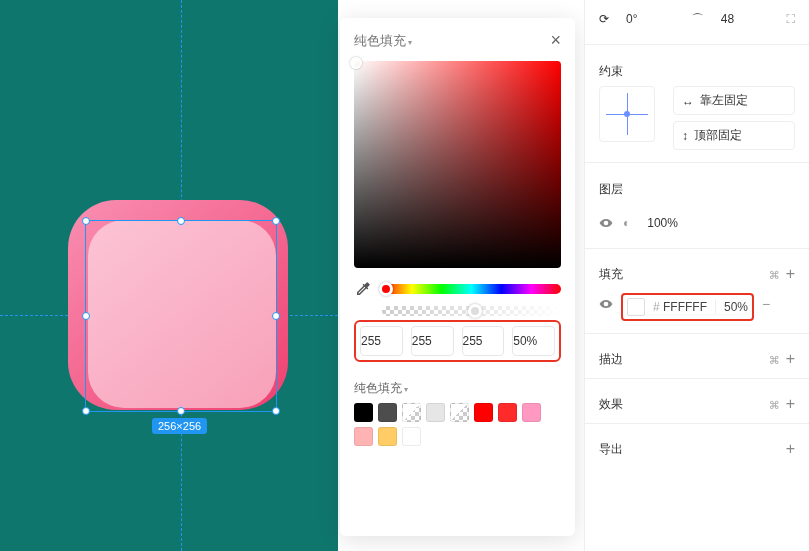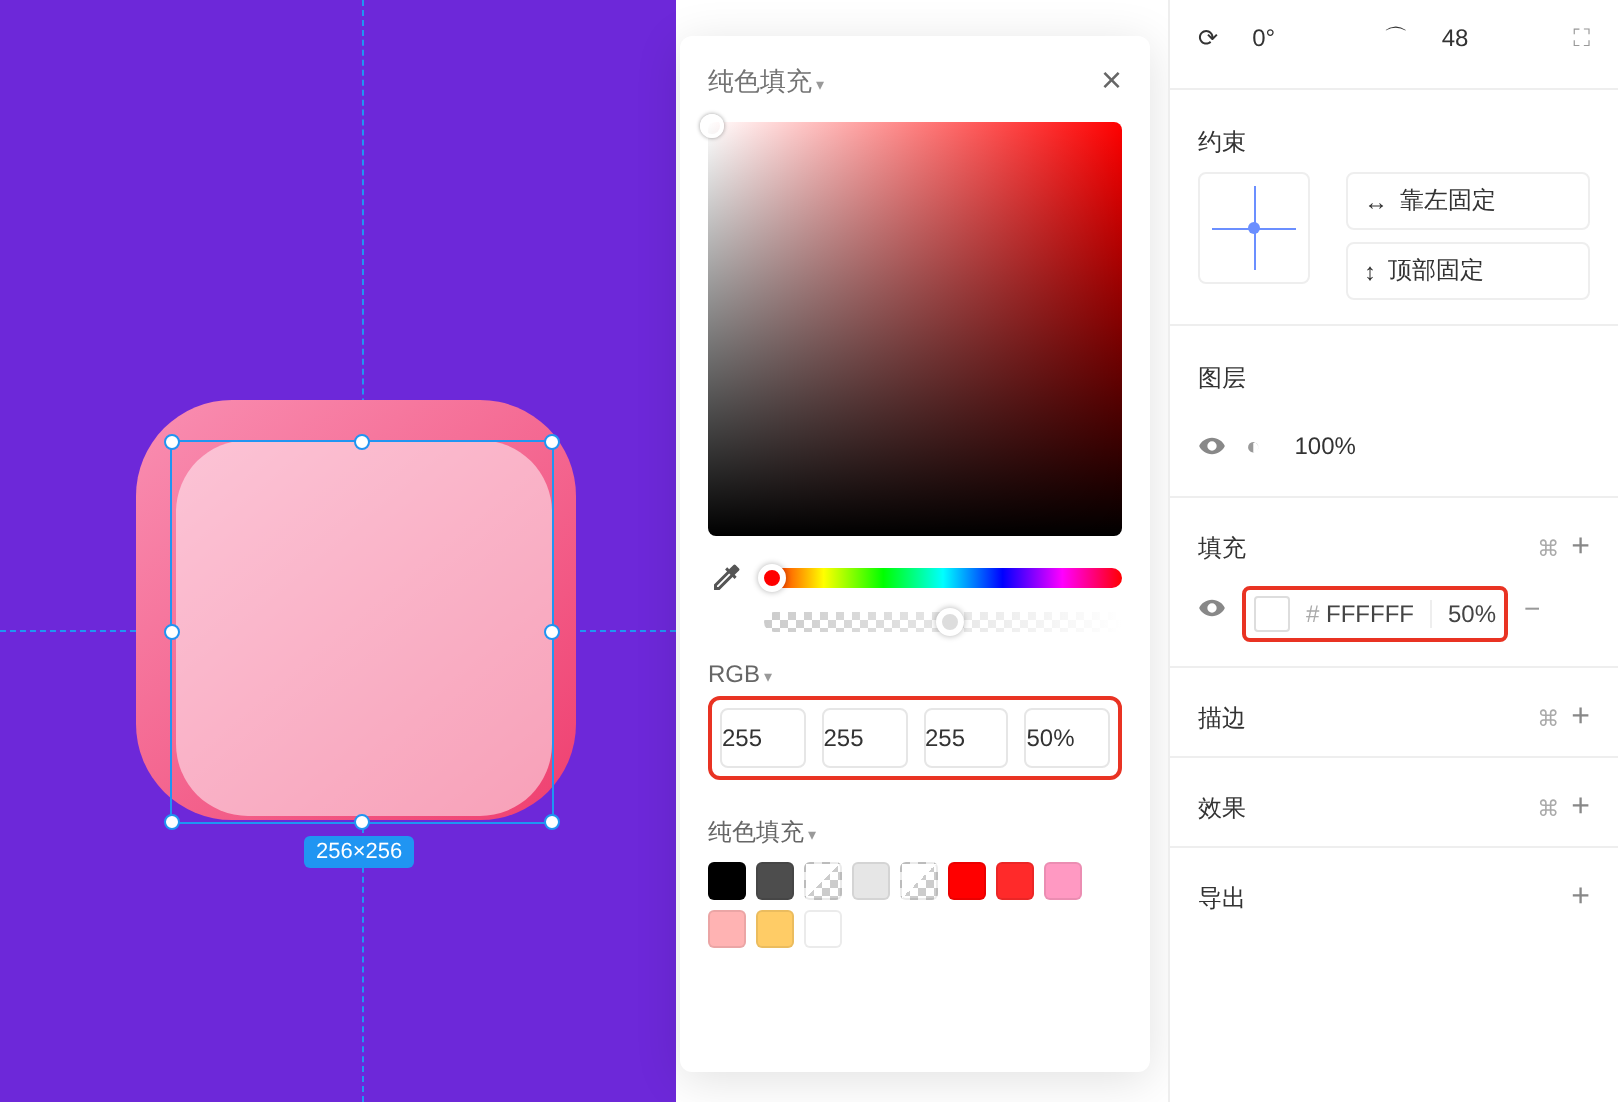--- a/index.html
+++ b/index.html
@@ -1,17 +1,17 @@
 <!DOCTYPE html>
 <html><head>
 <meta charset="utf-8">
 <style>
 *{box-sizing:border-box;margin:0;padding:0;font-family:-apple-system,"PingFang SC","Microsoft YaHei",sans-serif}
 body{background:#fff;width:809px;height:551px;position:relative;overflow:hidden;font-size:13px;color:#333}
-.canvas{position:absolute;left:0;top:0;width:338px;height:551px;background:#6d28d9}
+.canvas{position:absolute;left:0;top:0;width:338px;height:551px;background:#0f766e}
 .guide-v{position:absolute;border-left:1px dashed #2095f2;top:0;height:100%}
 .guide-h{position:absolute;border-top:1px dashed #2095f2;left:0;width:100%}
 .shape{position:absolute;left:68px;top:200px;width:220px;height:210px;border-radius:48px;background:linear-gradient(140deg,#f98fb2 0%,#ef3f6f 100%)}
 .inner-shape{position:absolute;left:88px;top:220px;width:188px;height:188px;border-radius:36px;background:rgba(255,255,255,0.5)}
 .sel{position:absolute;left:85px;top:220px;width:192px;height:192px;border:1px solid #2095f2}
 .handle{width:8px;height:8px;border:1px solid #2095f2;background:#fff;border-radius:50%;position:absolute}
 .h1{top:-4px;left:-4px}.h2{top:-4px;right:-4px}.h3{bottom:-4px;left:-4px}.h4{bottom:-4px;right:-4px}
 .h5{top:-4px;left:50%;margin-left:-4px}.h6{bottom:-4px;left:50%;margin-left:-4px}.h7{left:-4px;top:50%;margin-top:-4px}.h8{right:-4px;top:50%;margin-top:-4px}
 .dim{position:absolute;left:152px;top:418px;background:#2095f2;color:#fff;font-size:11px;padding:2px 6px;border-radius:3px}
 .popover{position:absolute;left:340px;top:18px;width:235px;height:518px;background:#fff;border-radius:6px;box-shadow:0 4px 24px rgba(0,0,0,0.12);padding:12px 14px}
@@ -88,21 +88,20 @@
     <svg class="eyedrop" viewBox="0 0 24 24">
         <path fill="currentColor" d="M20.7 5.6l-2.3-2.3a1 1 0 0 0-1.4 0l-2.9 2.9-1.3-1.3-1.4 1.4 1.3 1.3L4 16.3V20h3.7l8.7-8.7 1.3 1.3 1.4-1.4-1.3-1.3 2.9-2.9a1 1 0 0 0 0-1.4zM6.9 18H6v-.9l8.1-8.1.9.9L6.9 18z"></path>
       </svg>
     <div class="hue">
         <div class="hue-thumb"></div>
       </div>
   </div>
   <div class="alpha">
       <div class="alpha-thumb"></div>
     </div>
-  <div class="mode-lbl"><span>RGB</span><span class="tri">▾</span></div>
   <div class="rgb-box">
     <div class="rgb-cell">255</div>
     <div class="rgb-cell">255</div>
     <div class="rgb-cell">255</div>
     <div class="rgb-cell">50%</div>
   </div>
   <div class="doc-lbl"><span>纯色填充</span><span class="tri">▾</span></div>
   <div class="sw-row" id="swatches">
       <div class="sw" style="background: rgb(0, 0, 0);"></div>
       <div class="sw" style="background: rgb(77, 77, 77);"></div>

